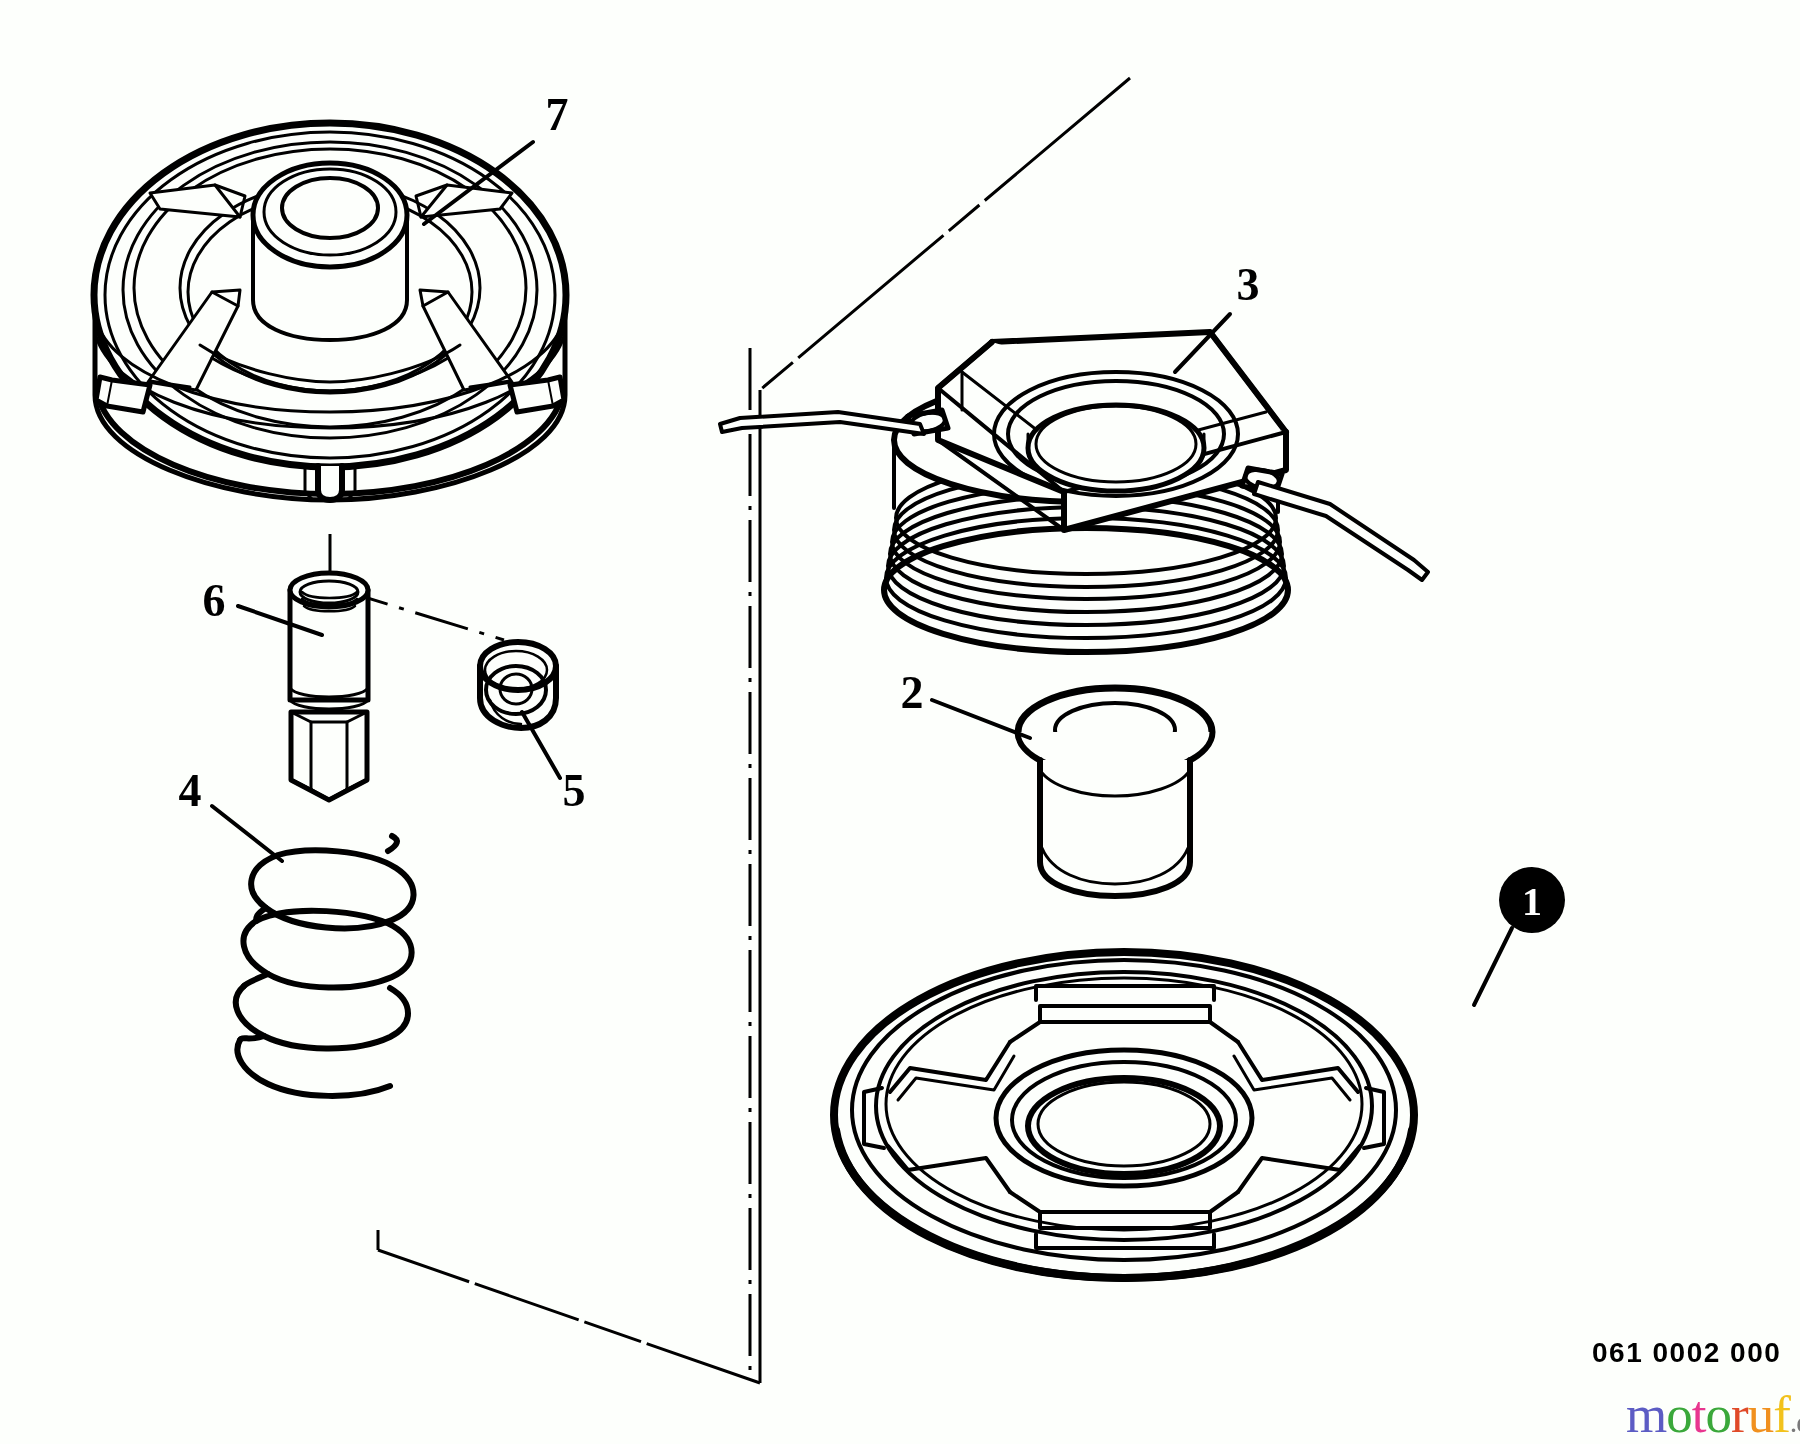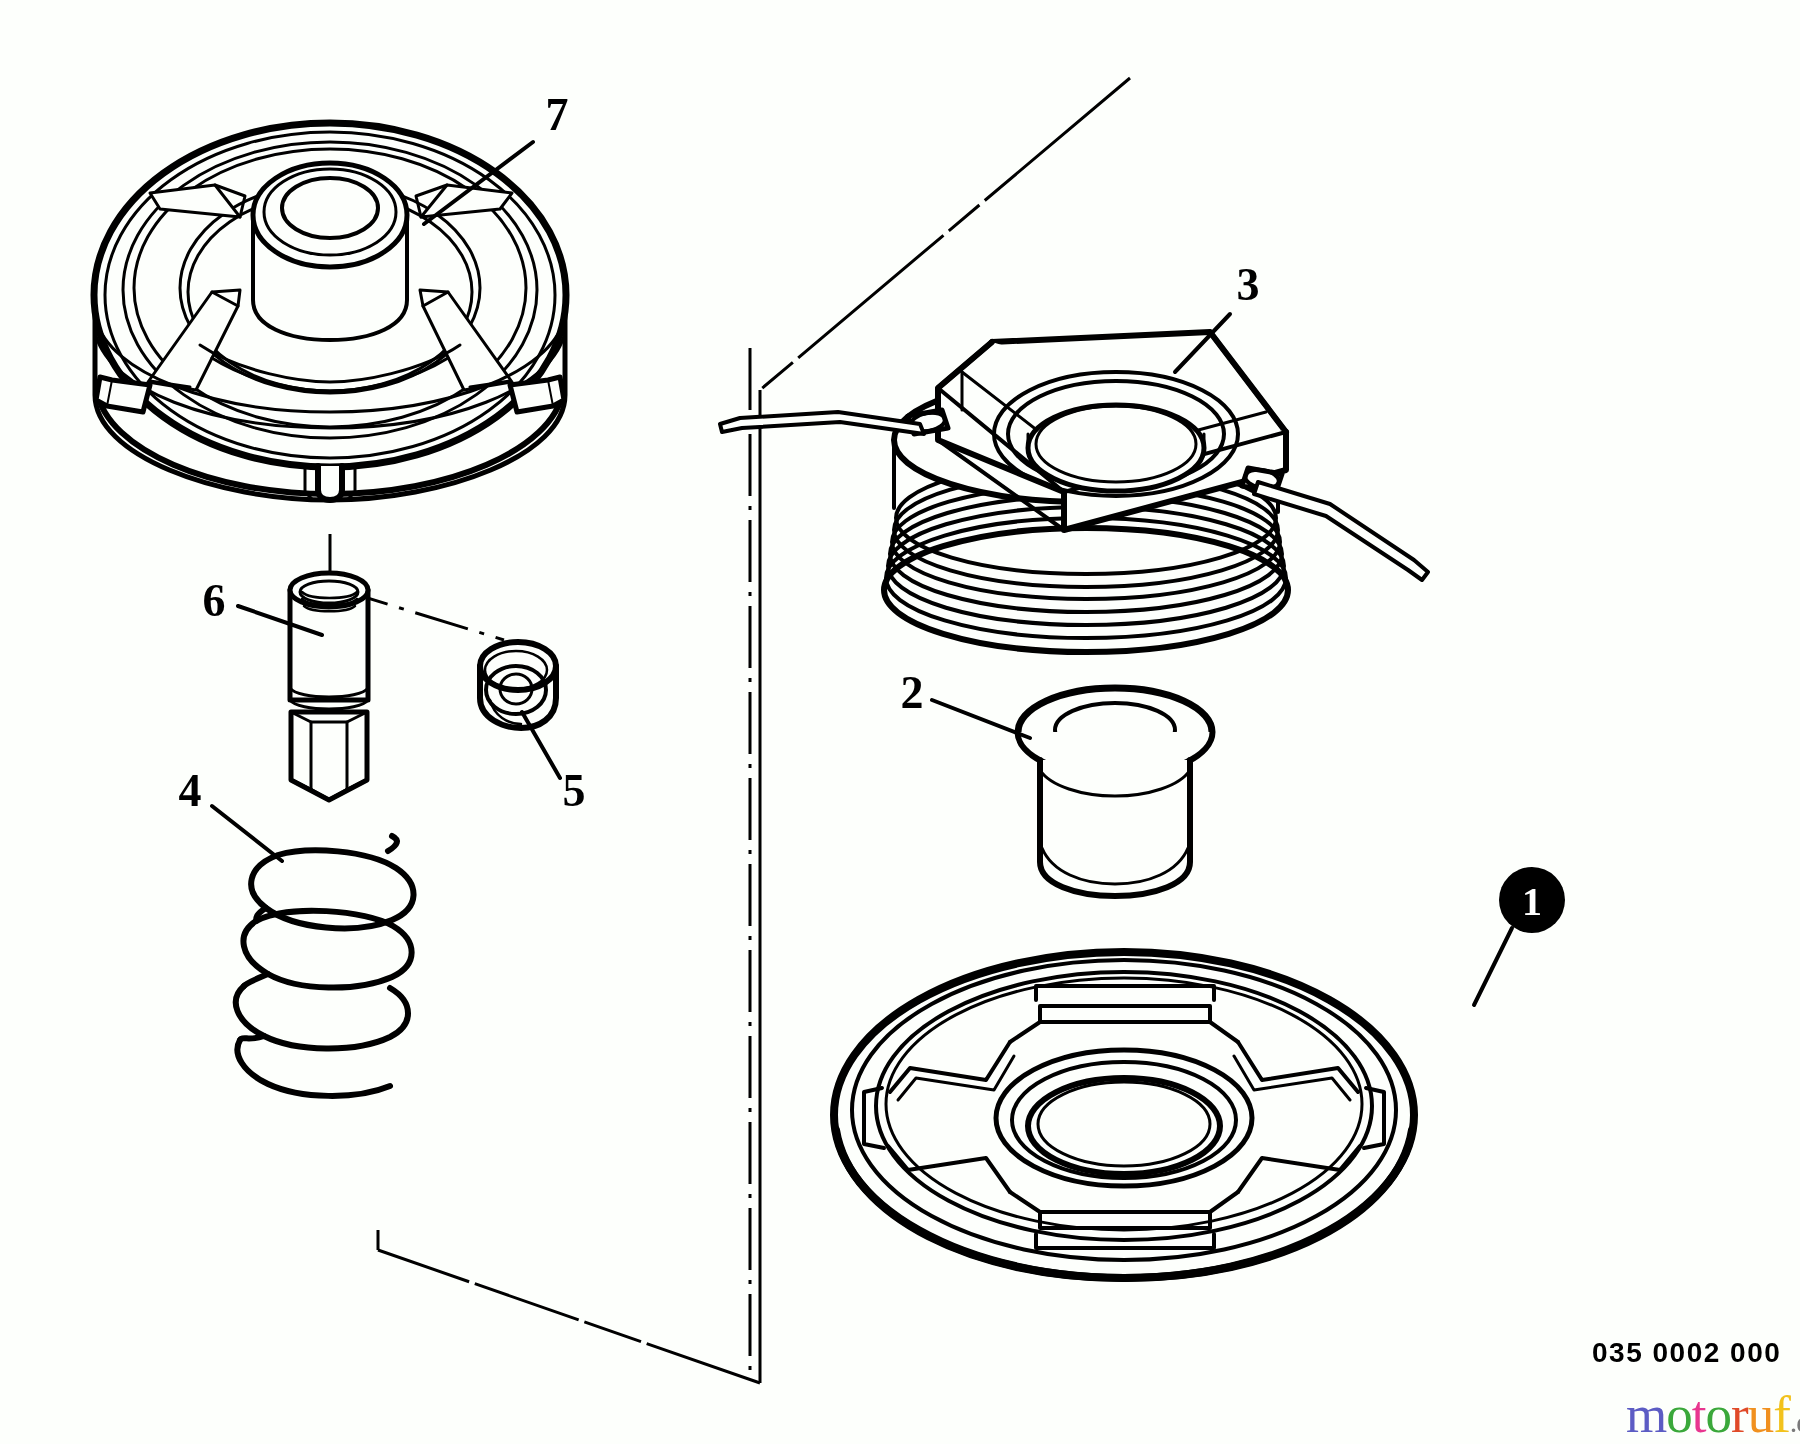--- a/index.html
+++ b/index.html
@@ -294,19 +294,19 @@
     <text class="callout-num" x="912" y="708" text-anchor="middle">2</text>
     <text class="callout-num" x="190" y="806" text-anchor="middle">4</text>
 
     <g>
       <circle cx="1532" cy="900" r="33" fill="#000000"></circle>
       <text class="callout-badge-num" x="1532" y="915" text-anchor="middle">1</text>
     </g>
 
   </svg>
 
-  <div class="partnum-wrap">035 0002 000</div>
+  <div class="partnum-wrap">061 0002 000</div>
 
   <div class="logo-wrap">
     <span class="lg-m">m</span><span class="lg-o1">o</span><span class="lg-t">t</span><span class="lg-o2">o</span><span class="lg-r">r</span><span class="lg-u">u</span><span class="lg-f">f</span><span class="lg-de">.de</span>
   </div>
 
 </div>
 
 </body></html>

